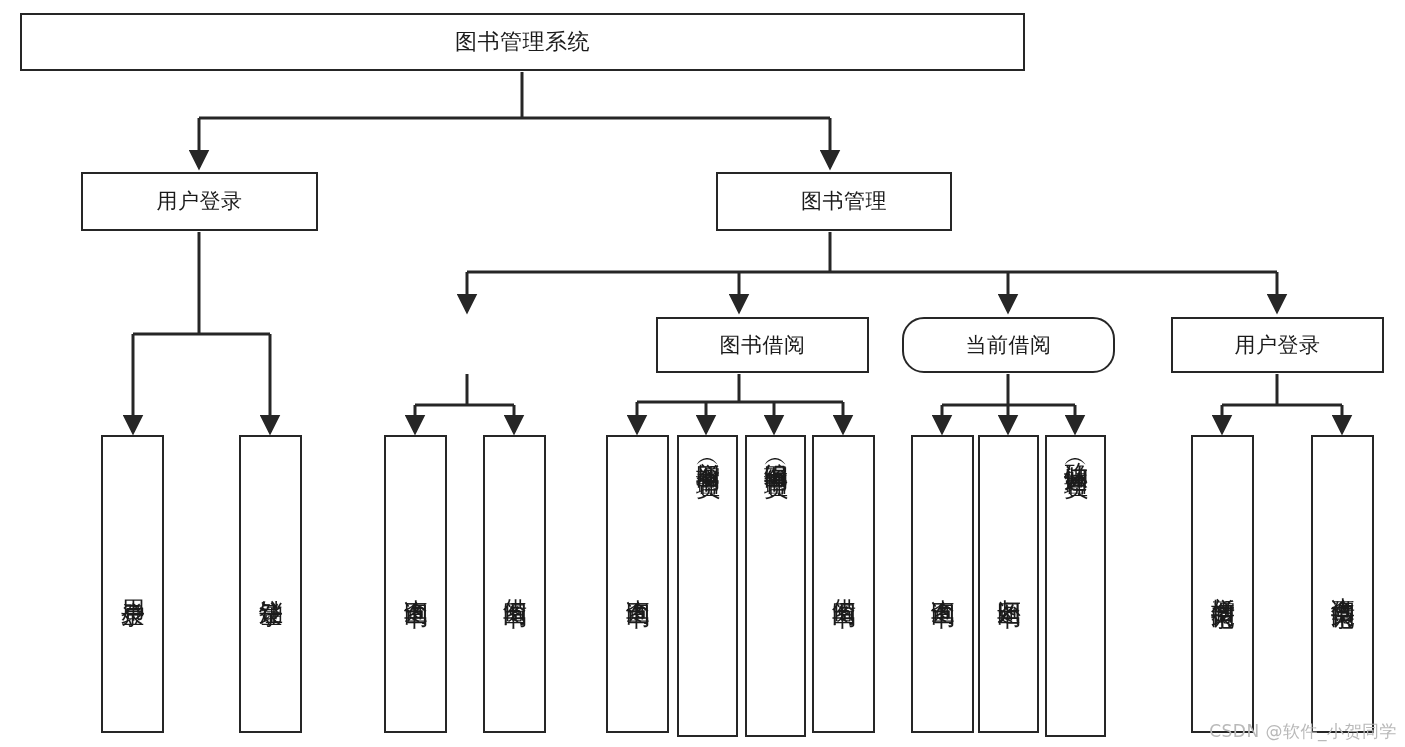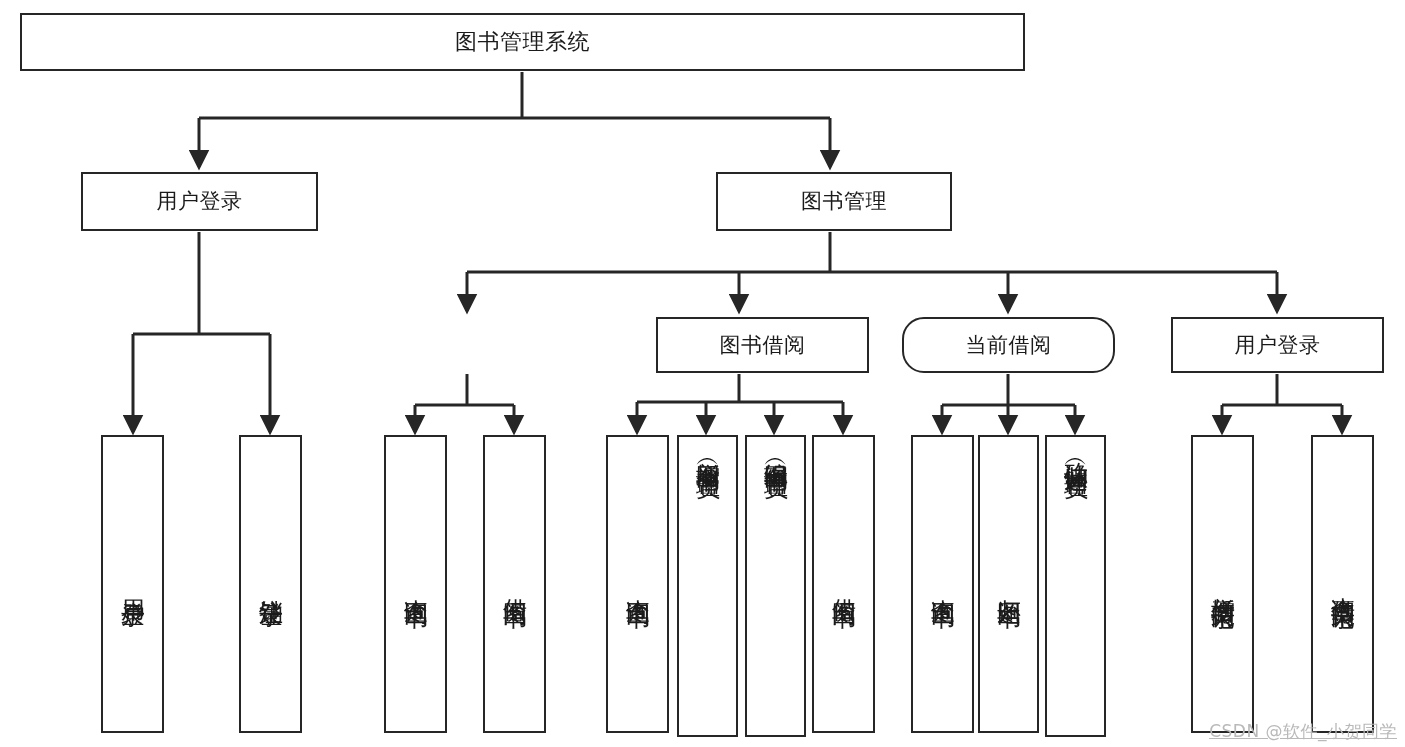--- a/index.html
+++ b/index.html
@@ -69,21 +69,20 @@
   }
   #watermark {
     position: absolute;
     right: 8px;
     bottom: 4px;
     font-size: 17px;
     color: #b9b9b9;
     letter-spacing: 0.5px;
     white-space: nowrap;
     user-select: none;
-    text-decoration: underline;
   }
 </style>
 </head>
 <body>
 
 <div id="diagram-root">
 
   <svg id="edge-layer" viewBox="0 0 1405 747" width="1405" height="747" xmlns="http://www.w3.org/2000/svg">
     <defs>
       <marker id="arrow" viewBox="0 0 12 12" refX="10" refY="6" markerWidth="7" markerHeight="7" orient="auto-start-reverse">

